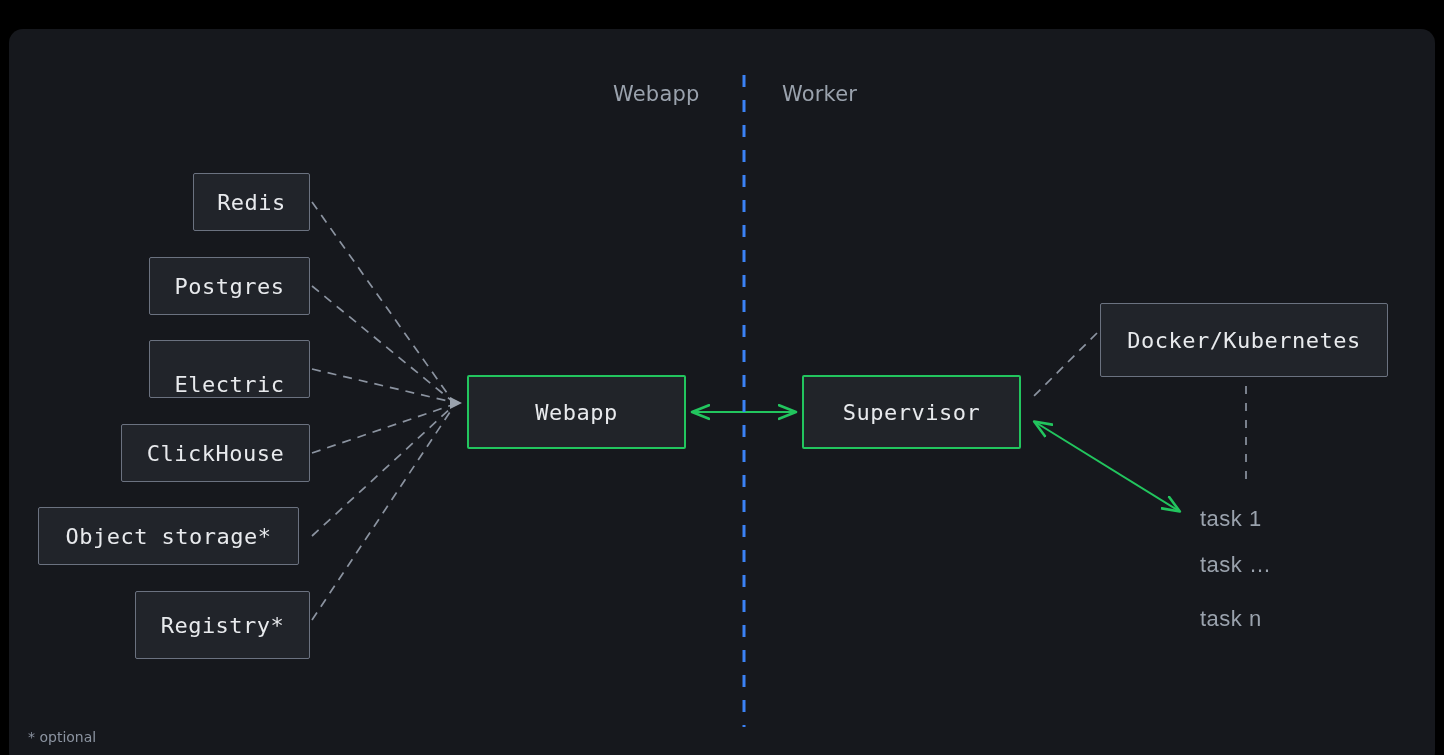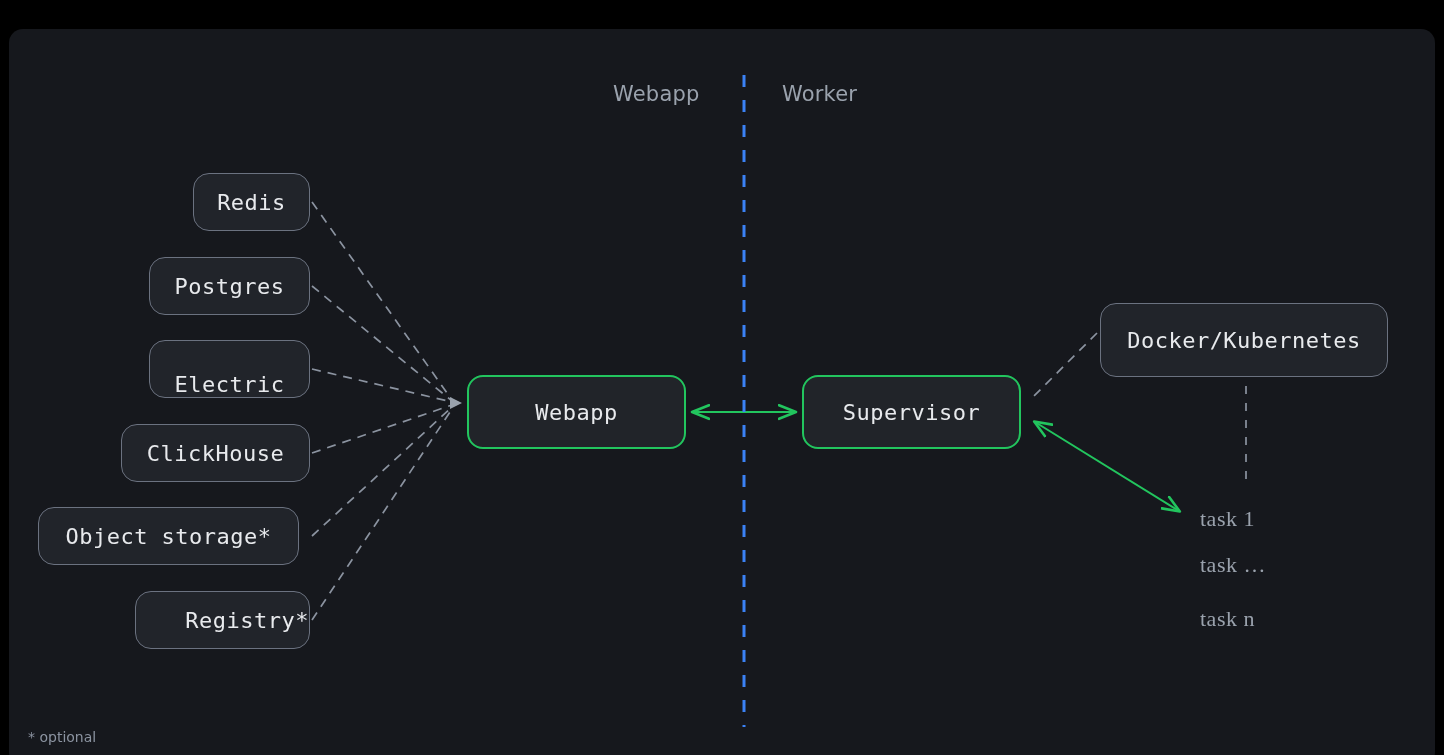--- a/index.html
+++ b/index.html
@@ -46,34 +46,34 @@
     white-space: nowrap;
   }
   .node {
     position: absolute;
     box-sizing: border-box;
     display: flex;
     align-items: center;
     justify-content: center;
     background: #21242a;
     border: 1.6px solid #6b7280;
-    border-radius: 16px;
+    border-radius: 2px;
     font-family: "DejaVu Sans Mono", monospace;
     font-size: 22px;
     color: #e8eaed;
     letter-spacing: 0.5px;
     white-space: nowrap;
   }
   .node.green {
     border: 2px solid #22c55e;
     background: #212429;
   }
   .task-label {
     position: absolute;
-    font-family: Liberation Serif, serif;
+    font-family: Liberation Sans, sans-serif;
     font-size: 22px;
     color: #9aa2ad;
     letter-spacing: 0.5px;
     white-space: nowrap;
   }
   .footnote {
     position: absolute;
     font-family: "DejaVu Sans", sans-serif;
     font-size: 14px;
     color: #8b93a0;
@@ -131,21 +131,21 @@
   </div>
   <div class="node" style="left:149px; top:320px; width:161px; height:58px;align-items:flex-end;">
     <span>Electric</span>
   </div>
   <div class="node" style="left:121px; top:404px; width:189px; height:58px;">
     <span>ClickHouse</span>
   </div>
   <div class="node" style="left:38px; top:487px; width:261px; height:58px;">
     <span>Object storage*</span>
   </div>
-  <div class="node" style="left:135px; top:571px; width:175px; height:58px;justify-content:flex-end;">
+  <div class="node" style="left:135px; top:571px; width:175px; height:68px;">
     <span>Registry*</span>
   </div>
 
   <div class="node green" style="left:467px; top:355px; width:219px; height:74px;">
     <span>Webapp</span>
   </div>
   <div class="node green" style="left:802px; top:355px; width:219px; height:74px;">
     <span>Supervisor</span>
   </div>
   <div class="node" style="left:1100px; top:283px; width:288px; height:74px;">

